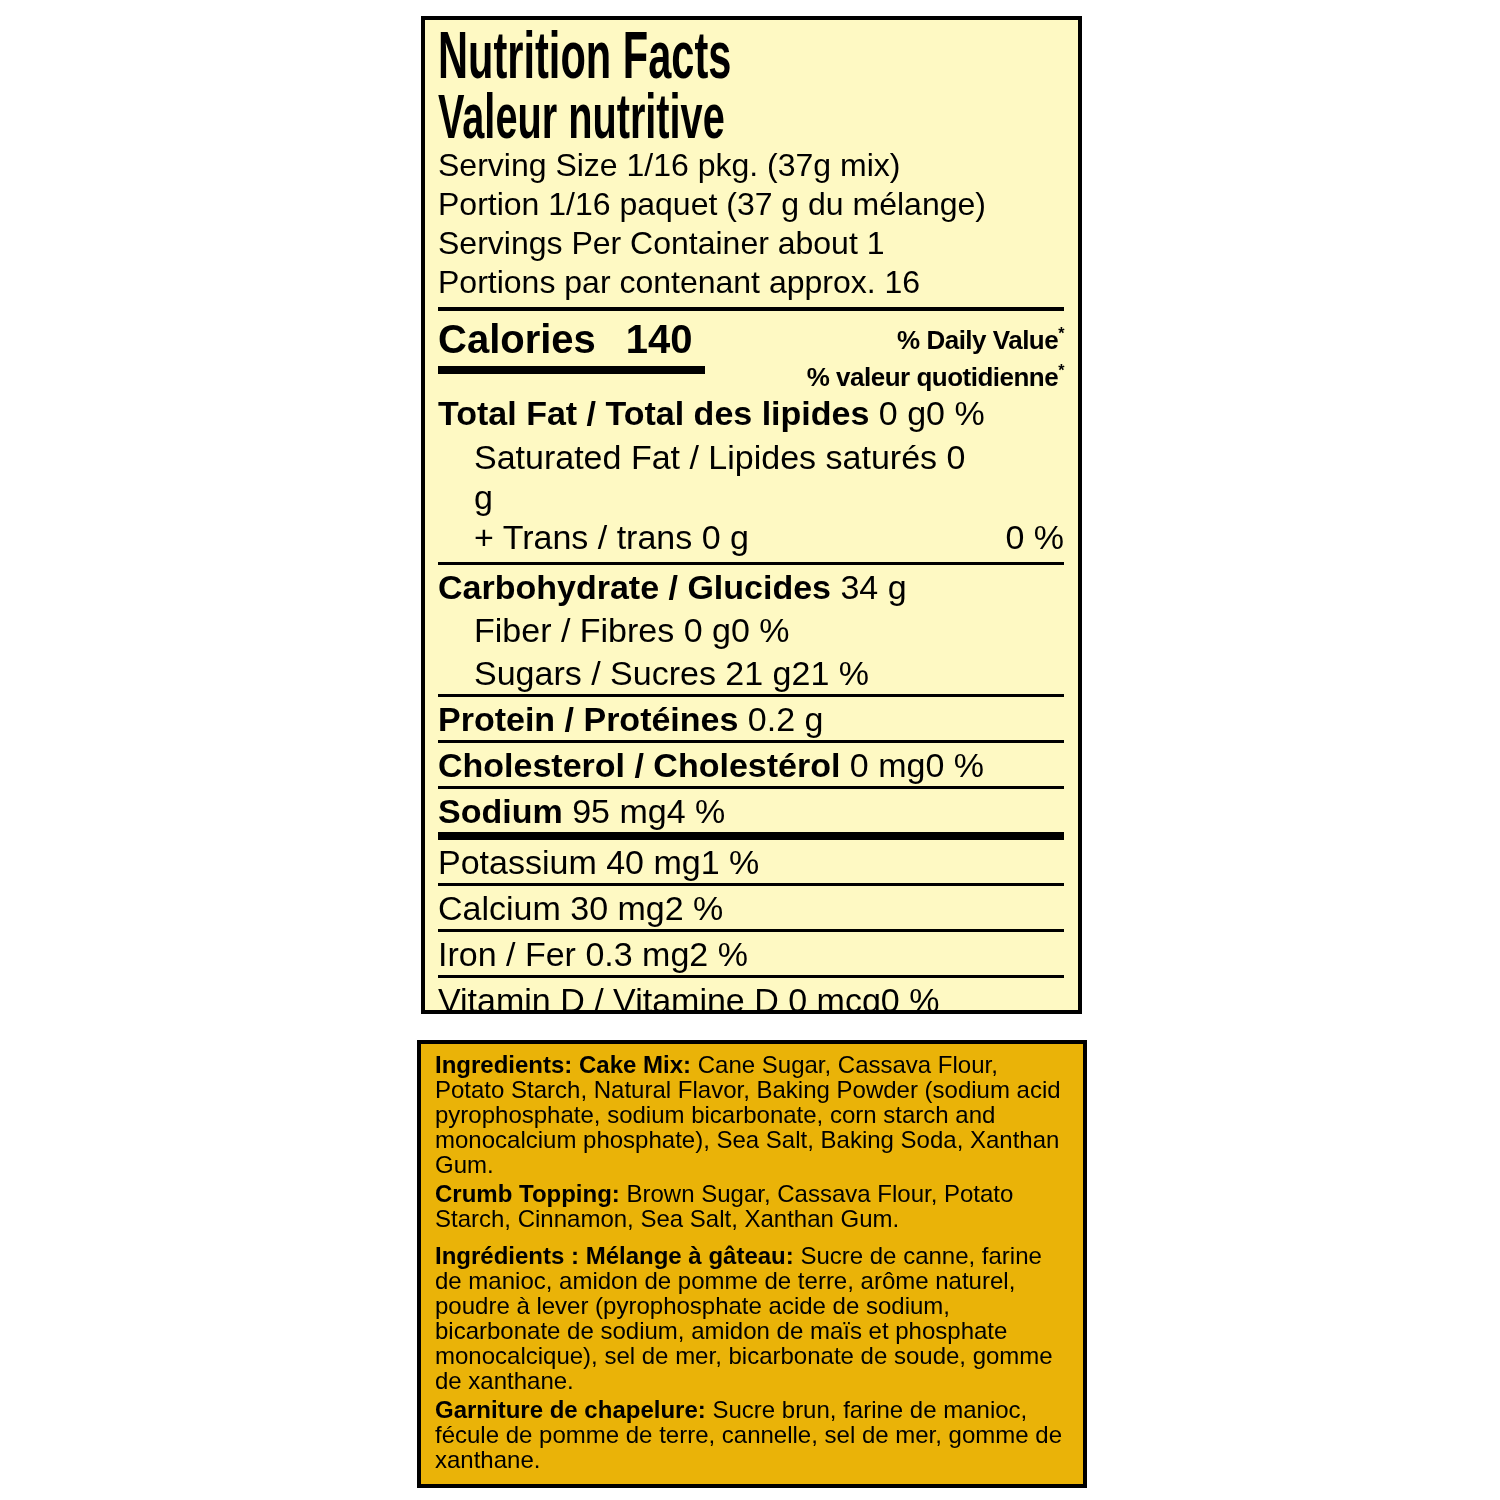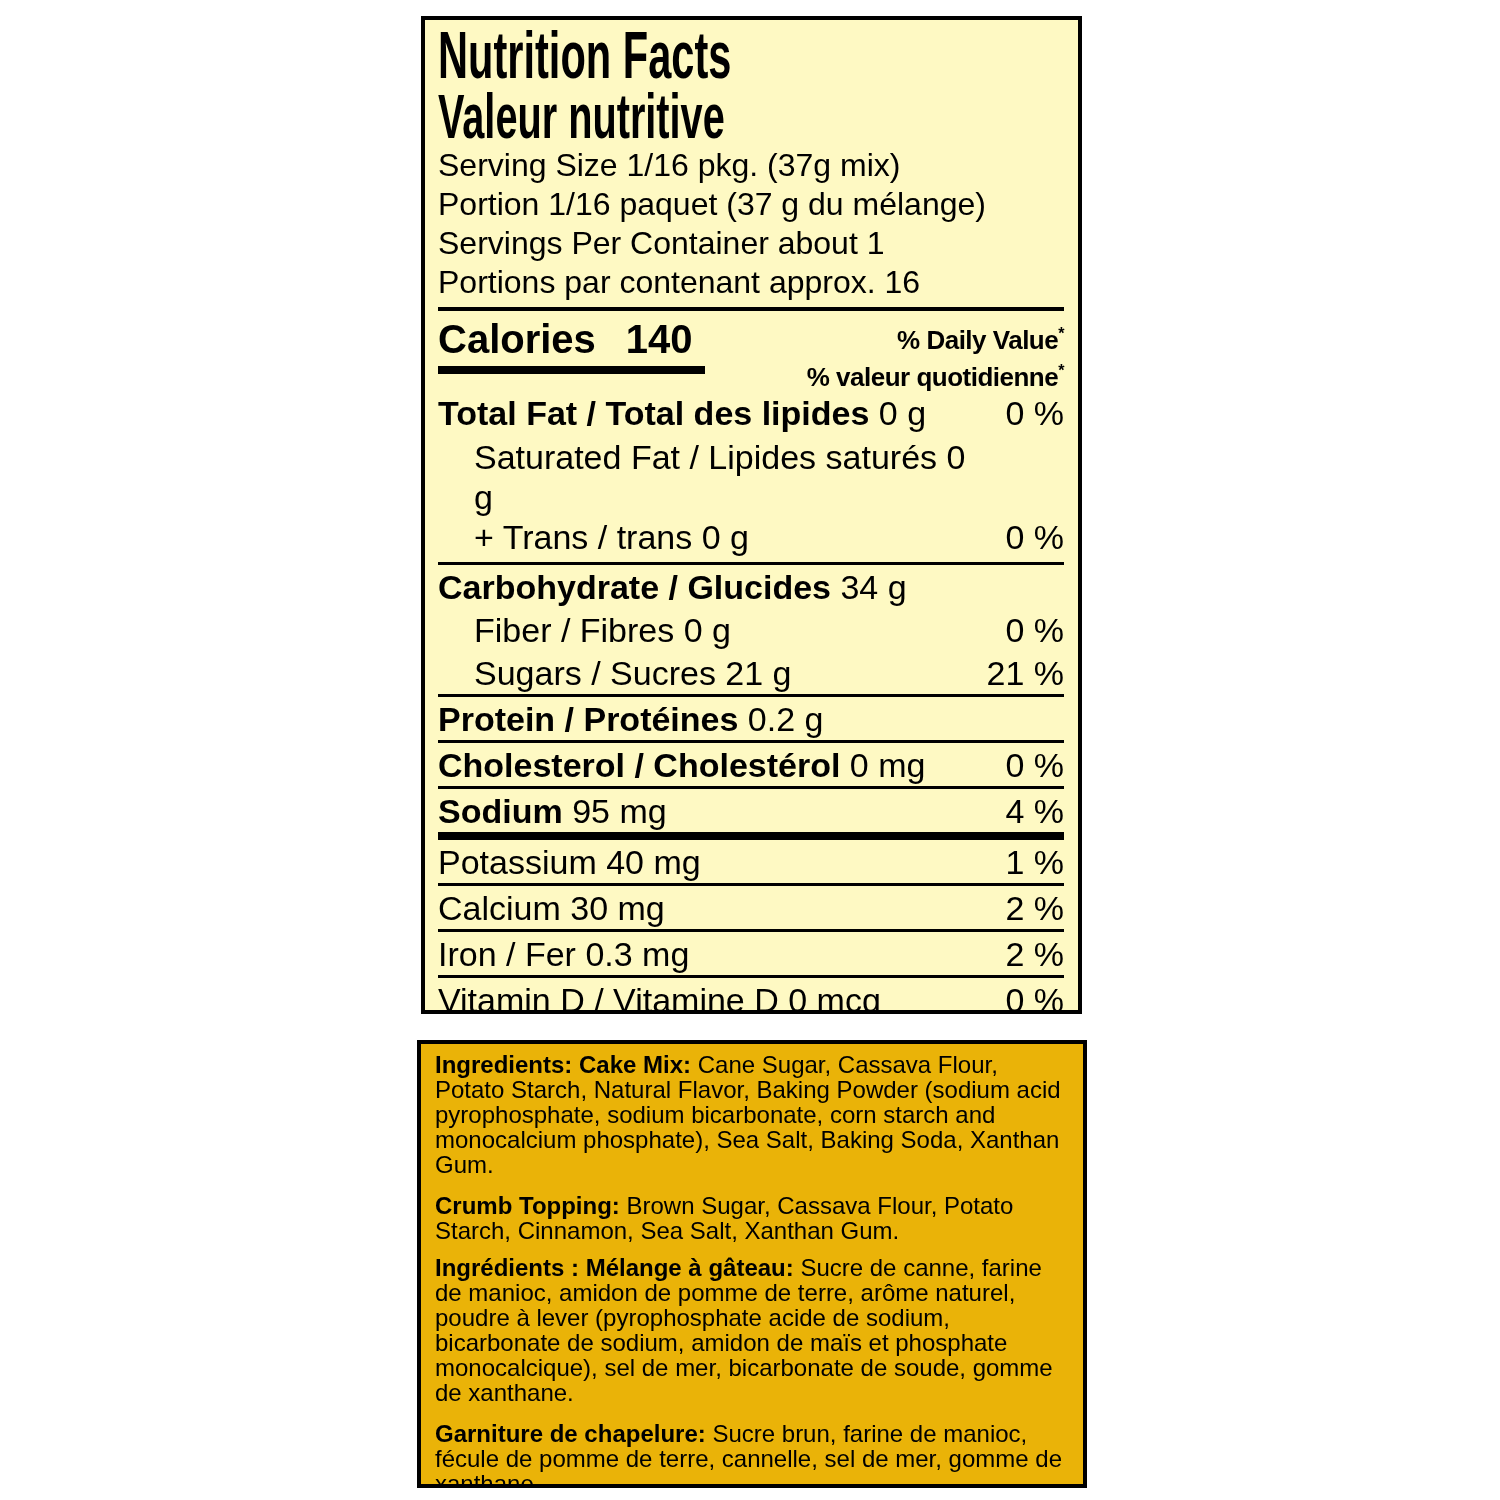--- a/index.html
+++ b/index.html
@@ -23,42 +23,42 @@
 
   .cal-block { display:flex; justify-content:space-between; align-items:flex-start;
                padding-top:7px; }
   .cal-left  { font-weight:bold; font-size:40px; line-height:42px;
                border-bottom:8px solid #000; padding:0 12px 6px 0; white-space:nowrap; }
   .cal-value { margin-left:30px;margin-top:40px; }
   .dv-header { text-align:right; font-weight:bold; font-size:26px; line-height:30px;
                letter-spacing:-0.5px; }
   .sup-ast   { font-size:0.62em; vertical-align:super; }
 
-  .row { display:flex; justify-content:space-between; align-items:baseline;
+  .row { display:flex; justify-content:flex-start; align-items:baseline;
          font-size:34px; line-height:36px; padding:4px 0 3px; }
   .row .nm-b { font-weight:bold; }
   .row .sub-indent { padding-left:36px; }
   .dv { white-space:nowrap; }
 
   .satfat { display:flex; justify-content:space-between; align-items:flex-end;
             padding:3px 0 5px;gap:12px; }
   .satfat-lines { padding-left:36px; font-size:34px; line-height:40px; }
   .satfat .dv { font-size:34px; }
 
   .footnotes { padding-top:5px; font-size:25px; line-height:31px; white-space:nowrap; }
   .fn-b { font-weight:bold; }
 
   
   .ing-box {
     position:absolute; left:417px; top:1040px; width:670px; height:448px;
     border:4px solid #000; background:#eab308; padding:8px 13px 0 14px; overflow:hidden;
   }
   .ing-p { font-size:24px; line-height:25px; }
   .ing-p .pfx { font-weight:bold; }
-  .mt-sm { margin-top:16px; }
+  .mt-sm { margin-top:4px; }
   .mt-md { margin-top:12px; }
 </style>
 </head>
 <body>
 
 <div class="stage">
 
   <div class="nf-panel">
 
     <span class="nf-title-en">Nutrition Facts</span>

